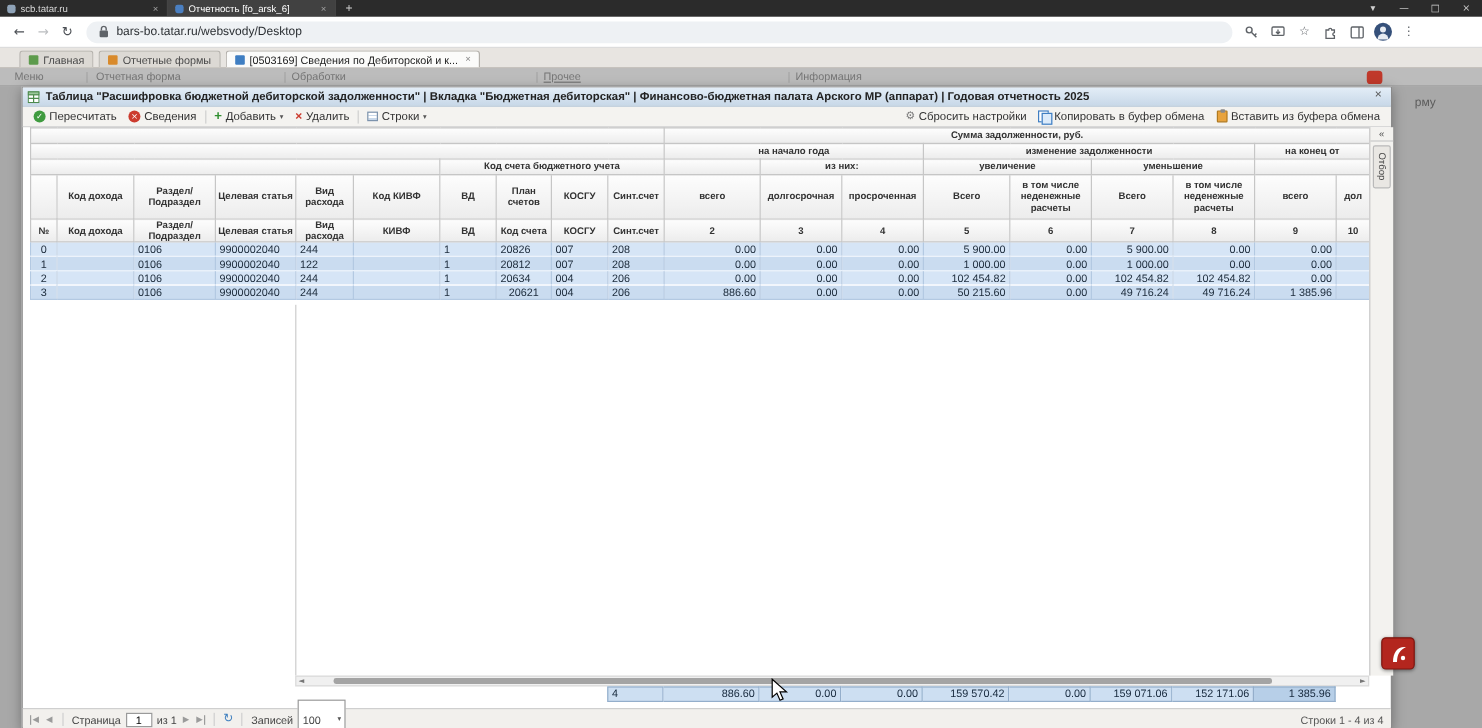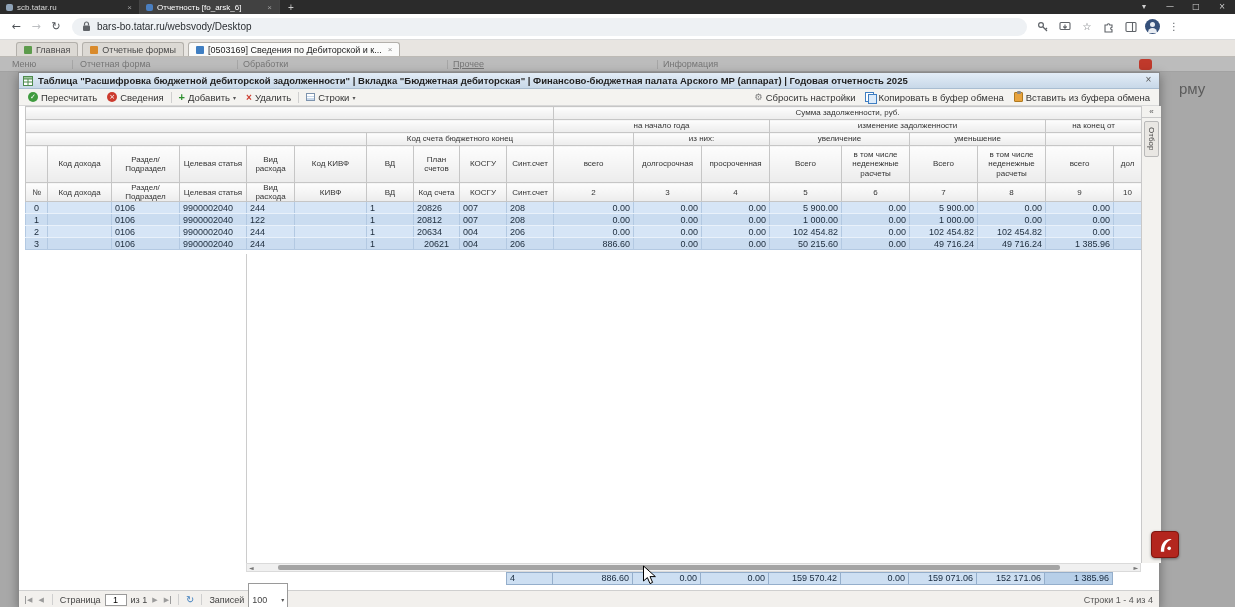--- a/index.html
+++ b/index.html
@@ -40,21 +40,21 @@
   .aticon.doc { background:#3f7ec2; }
   .atab-close { color:#8a8a8a; font-size:8px; margin-left:2px; }
 
   
   .menubar { position:absolute; left:0; top:57px; width:1235px; height:15px; background:#bcbcbc; border-bottom:1px solid #a2a2a2; }
   .menubar .mitem { position:absolute; top:2px; font-size:9px; color:#767676; }
   .m1{left:12px;} .m2{left:80px;} .m3{left:243px;} .m4{left:453px;text-decoration:underline;} .m5{left:663px;}
   .msep { position:absolute; top:3px; width:1px; height:9px; background:#a6a6a6; }
   .s1{left:72px;} .s2{left:237px;} .s3{left:447px;} .s4{left:657px;}
   .menu-pill { position:absolute; left:1139px; top:2px; width:13px; height:11px; background:#c0392b; border-radius:3px; }
-  .frag { position:absolute; left:1163px; top:80px; font-size:15px; color:#5c5c5c;padding-left:16px; }
+  .frag { position:absolute; left:1163px; top:80px; font-size:10px; color:#5c5c5c;padding-left:16px; }
 
   
   .modal { position:absolute; left:18px; top:72px; width:1142px; height:535px; background:#ffffff; border:1px solid #8a8a8a; box-shadow:0 3px 10px rgba(0,0,0,0.35); }
   .mtitle { position:absolute; left:0; top:0; width:100%; height:16px; background:linear-gradient(#e3edf7,#c8d8e8); border-bottom:1px solid #a9bdd1; display:flex; align-items:center; padding:0 4px; gap:5px; }
   .mtitle-text { font-size:9.5px; font-weight:bold; color:#222; white-space:nowrap; overflow:hidden; flex:1; }
   .mclose { width:13px; height:13px; text-align:center; line-height:12px; color:#555; font-size:10px; }
   .ticon { width:10px; height:10px; flex:0 0 auto; }
 
   .mtoolbar { position:absolute; left:0; top:16px; width:100%; height:17px; background:#f4f3f0; border-bottom:1px solid #d8d8d8; display:flex; align-items:center; padding:0 4px; font-size:9.5px; color:#333; }
   .tbtn { display:flex; align-items:center; gap:3px; padding:0 5px; white-space:nowrap; }
@@ -69,21 +69,21 @@
   .rowsicon { width:9px; height:8px; border:1px solid #7d93ad; background:linear-gradient(#fff 30%, #c8d8ea 30%, #c8d8ea 45%, #fff 45%, #fff 75%, #c8d8ea 75%); }
   .gear { color:#7a7a7a; font-size:9px; font-family:"DejaVu Sans",sans-serif; }
   .pages { position:relative; width:10px; height:10px; }
   .pages::before { content:""; position:absolute; left:0; top:0; width:7px; height:8px; background:#fff; border:1px solid #3f7ec2; }
   .pages::after { content:""; position:absolute; left:3px; top:2px; width:7px; height:8px; background:#dcebfa; border:1px solid #3f7ec2; }
   .clip { position:relative; width:9px; height:10px; background:#e8a33d; border:1px solid #b07a20; border-radius:1px; }
   .clip::before { content:""; position:absolute; left:2px; top:-2px; width:4px; height:3px; background:#8a8a8a; border-radius:1px; }
 
   
   .grid { position:absolute; left:6px; top:33px; width:1116px; table-layout:fixed; border-collapse:collapse; }
-  .grid th { border:1px solid #c6c6c6; background:linear-gradient(#fdfdfd,#ececec); font-weight:normal; font-size:8px; color:#333; text-align:center; vertical-align:middle; padding:0 1px; line-height:1.15; overflow:hidden; }
+  .grid th { border:1px solid #c6c6c6; background:linear-gradient(#fdfdfd,#ececec); font-weight:bold; font-size:8px; color:#333; text-align:center; vertical-align:middle; padding:0 1px; line-height:1.15; overflow:hidden; }
   .grid tr.g1 th, .grid tr.g2 th, .grid tr.g3 th { height:13px; white-space:nowrap; }
   .grid tr.glabels th { height:37px; }
   .grid tr.gsubs th { height:16px; }
   .grid td { height:12px; font-size:9px; color:#1b2a3a; padding:0 3px; white-space:nowrap; overflow:hidden;
              border-right:1px solid #b3c9e2; border-bottom:1px solid #e9f1fa; }
   .grid tbody tr td:first-child { border-left:1px solid #b3c9e2; }
   .grid tbody tr:nth-child(odd) td { background:#d6e5f6; }
   .grid tbody tr:nth-child(even) td { background:#cadcf0; }
   .grid tbody tr:last-child td { border-bottom:1px solid #b3c9e2; }
 
@@ -296,21 +296,21 @@
           <th colspan="9">Сумма задолженности, руб.</th>
         </tr>
         <tr class="g2">
           <th colspan="10"></th>
           <th colspan="3">на начало года</th>
           <th colspan="4">изменение задолженности</th>
           <th colspan="2">на конец от</th>
         </tr>
         <tr class="g3">
           <th colspan="6"></th>
-          <th colspan="4">Код счета бюджетного конец</th>
+          <th colspan="4">Код счета бюджетного учета</th>
           <th></th>
           <th colspan="2">из них:</th>
           <th colspan="2">увеличение</th>
           <th colspan="2">уменьшение</th>
           <th colspan="2"></th>
         </tr>
         <tr class="glabels" id="hdr-labels">
             <th></th>
             <th>Код дохода</th>
             <th>Раздел/ Подраздел</th>

